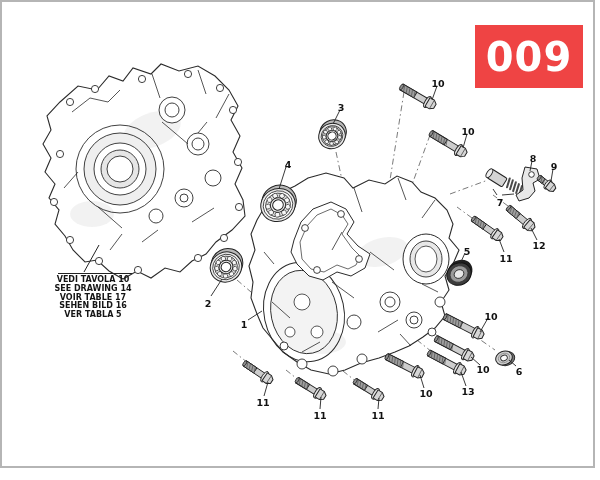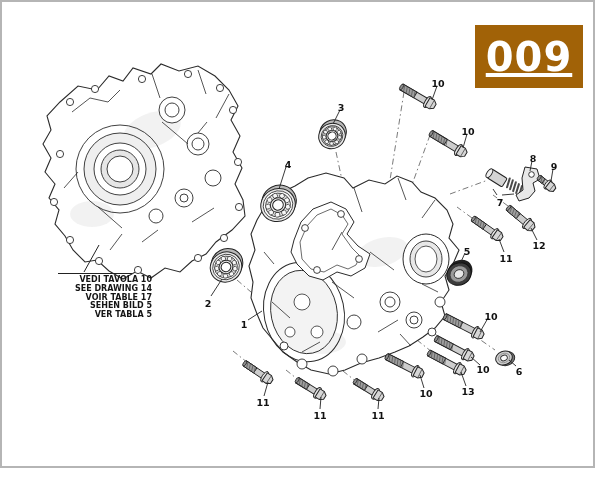--- a/index.html
+++ b/index.html
@@ -3,21 +3,21 @@
 <meta charset="utf-8">
 <style>
   html,body{margin:0;padding:0;}
   body{width:600px;height:480px;background:#ffffff;position:relative;
        font-family:"DejaVu Sans","Liberation Sans",sans-serif;overflow:hidden;}
   .page{position:absolute;left:0;top:0;width:595px;height:468px;
         border:2px solid #b5b5b5;box-sizing:border-box;background:#fff;}
   .badge{position:absolute;left:475px;top:25px;width:108px;height:63px;
          display:flex;align-items:center;justify-content:center;
          font-weight:bold;font-size:40px;letter-spacing:1px;}
-  .note{position:absolute;left:34px;top:276px;width:118px;text-align:right;
+  .note{position:absolute;left:34px;top:276px;width:118px;text-align:center;
         font-size:8px;font-weight:bold;line-height:8.8px;color:#151515;
         white-space:nowrap;}
   svg text.callout{font-family:"DejaVu Sans","Liberation Sans",sans-serif;
         font-size:9.5px;font-weight:bold;fill:#111;text-anchor:middle;}
 </style>
 </head>
 <body>
 
 <div class="page">
   <svg id="diagram" width="595" height="468" viewBox="0 0 595 468">
@@ -402,23 +402,23 @@
         <text x="261" y="403.5" class="callout">11</text>
         <text x="318" y="416.5" class="callout">11</text>
         <text x="376" y="416.5" class="callout">11</text>
         <text x="504" y="259.5" class="callout">11</text>
         <text x="537" y="246.5" class="callout">12</text>
         <text x="466" y="392.5" class="callout">13</text>
       </g>
     </svg>
 </div>
 
-<div class="badge" id="badge" style="background: #a16207; color: rgb(255, 255, 255); text-decoration: underline;">
+<div class="badge" id="badge" style="background: #ef4444; color: rgb(255, 255, 255);">
   <span>009</span>
 </div>
 
 <div class="note">
   <div>VEDI TAVOLA 10</div>
   <div>SEE DRAWING 14</div>
   <div>VOIR TABLE 17</div>
-  <div>SEHEN BILD 5</div>
+  <div>SEHEN BILD 16</div>
   <div>VER TABLA 5</div>
 </div>
 
 </body></html>

